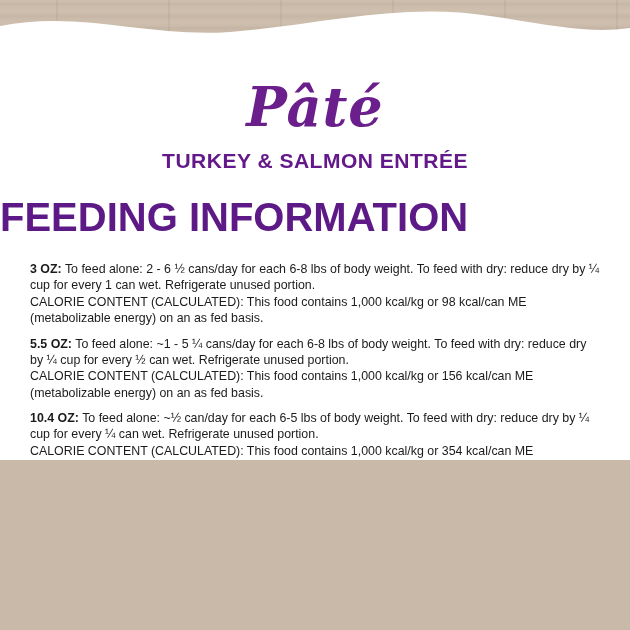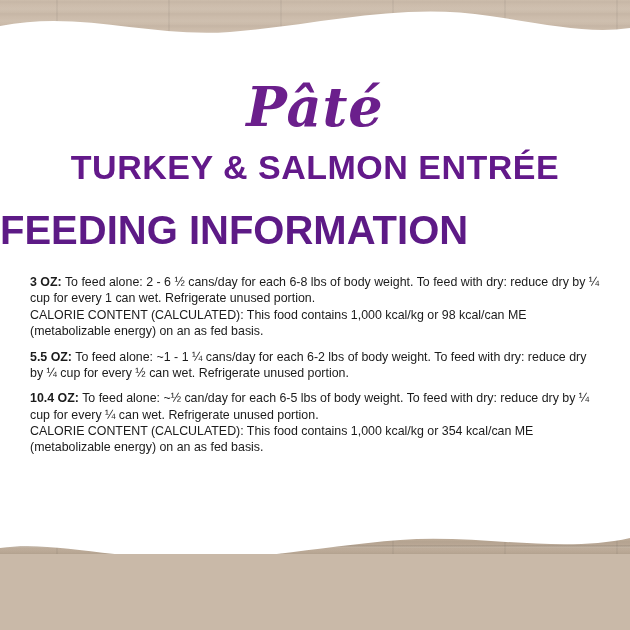--- a/index.html
+++ b/index.html
@@ -9,21 +9,21 @@
   body {
     width: 630px;
     height: 630px;
     font-family: "Liberation Sans", sans-serif;
     background: #c9b9a8;
     overflow: hidden;
   }
   .page {
     position: relative;
     width: 630px;
-    height: 554px;
+    height: 460px;
     overflow: hidden;
     background:
       repeating-linear-gradient(
         90deg,
         rgba(255,255,255,0.00) 0px,
         rgba(255,255,255,0.00) 56px,
         rgba(0,0,0,0.045) 56px,
         rgba(0,0,0,0.045) 58px,
         rgba(255,255,255,0.00) 58px,
         rgba(255,255,255,0.00) 112px
@@ -91,21 +91,21 @@
     color: #6b1f8c;
     letter-spacing: 1px;
     margin: 0;
     padding-top: 80px;
     line-height: 1;
   }
   .subtitle {
     text-align: center;
     font-family: "Liberation Sans", sans-serif;
     font-weight: bold;
-    font-size: 34px;
+    font-size: 21px;
     color: #63198a;
     letter-spacing: 0.5px;
     margin: 16px 0 0 0;
     line-height: 1;
   }
   .heading {
     font-family: "Liberation Sans", sans-serif;
     font-weight: bold;
     font-size: 40px;
     color: #5d1a86;
@@ -164,21 +164,22 @@
     <h3 class="heading">FEEDING INFORMATION</h3>
 
     <div class="body-block">
 
       <div class="section">
         <p><span class="oz-label">3 OZ:</span> <span>To feed alone: 2 - 6 ½ cans/day for each 6-8 lbs of body weight. To feed with dry: reduce dry by ¼ cup for every 1 can wet. Refrigerate unused portion.</span></p>
         <p class="calorie-line">CALORIE CONTENT (CALCULATED): This food contains 1,000 kcal/kg or 98 kcal/can ME (metabolizable energy) on an as fed basis.</p>
       </div>
 
       <div class="section">
-        <p><span class="oz-label">5.5 OZ:</span> <span>To feed alone: ~1 - 1 ¼ cans/day for each 6-2 lbs of body weight. To feed with dry: reduce dry by ¼ cup for every ½ can wet. Refrigerate unused portion.</span></p>
+        <p><span class="oz-label">5.5 OZ:</span> <span>To feed alone: ~1 - 5 ¼ cans/day for each 6-8 lbs of body weight. To feed with dry: reduce dry by ¼ cup for every ½ can wet. Refrigerate unused portion.</span></p>
+        <p class="calorie-line">CALORIE CONTENT (CALCULATED): This food contains 1,000 kcal/kg or 156 kcal/can ME (metabolizable energy) on an as fed basis.</p>
       </div>
 
       <div class="section">
         <p><span class="oz-label">10.4 OZ:</span> <span>To feed alone: ~½ can/day for each 6-5 lbs of body weight. To feed with dry: reduce dry by ¼ cup for every ¼ can wet. Refrigerate unused portion.</span></p>
         <p class="calorie-line">CALORIE CONTENT (CALCULATED): This food contains 1,000 kcal/kg or 354 kcal/can ME (metabolizable energy) on an as fed basis.</p>
       </div>
 
     </div>
   </div>
 

